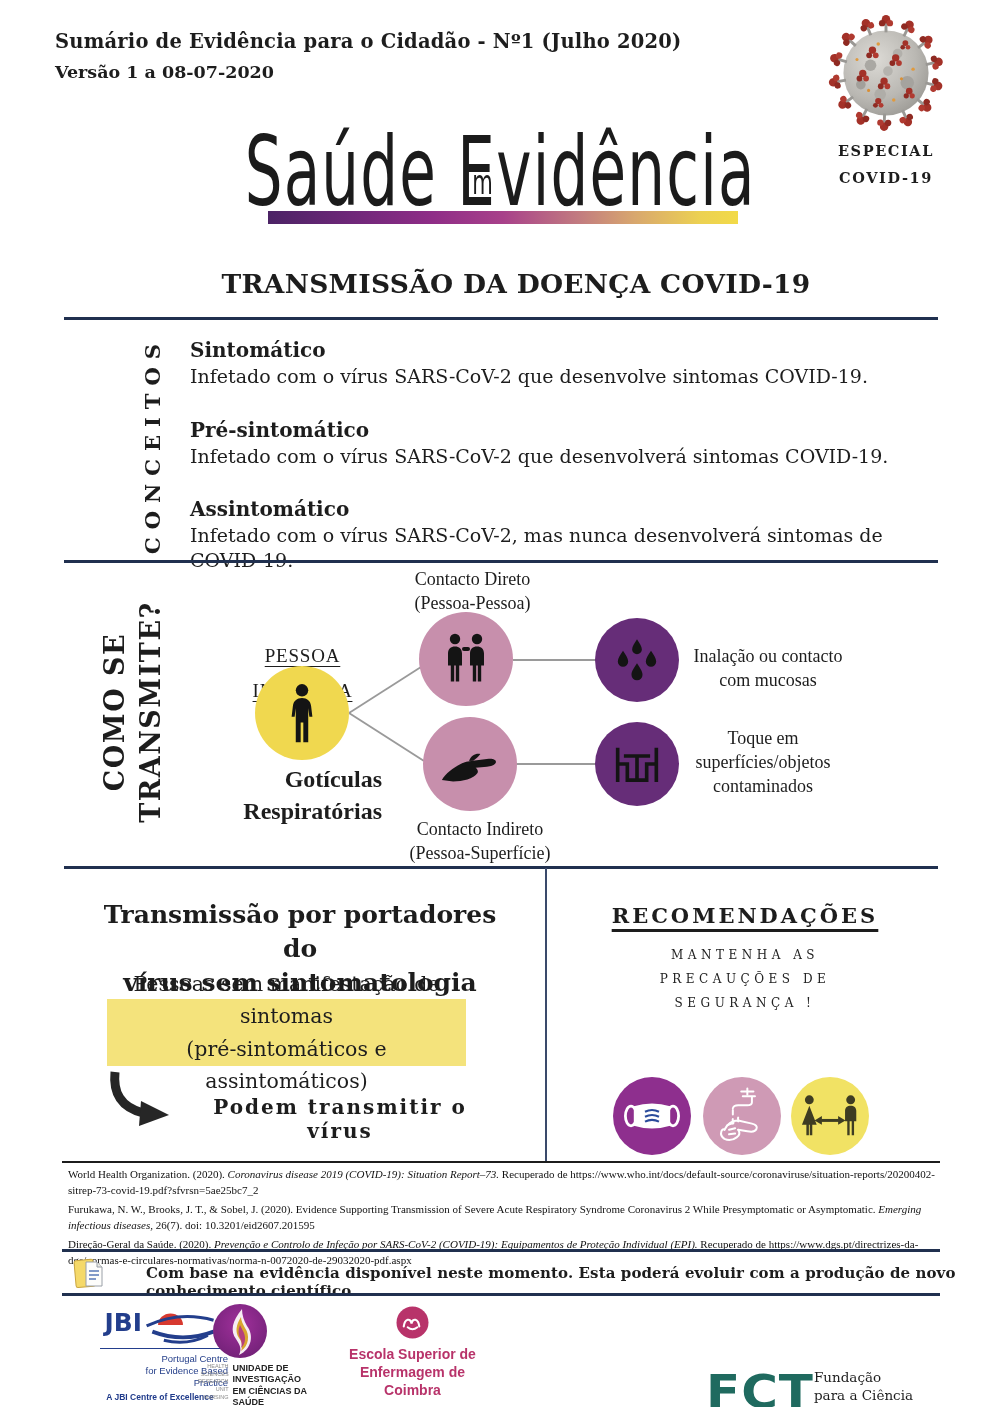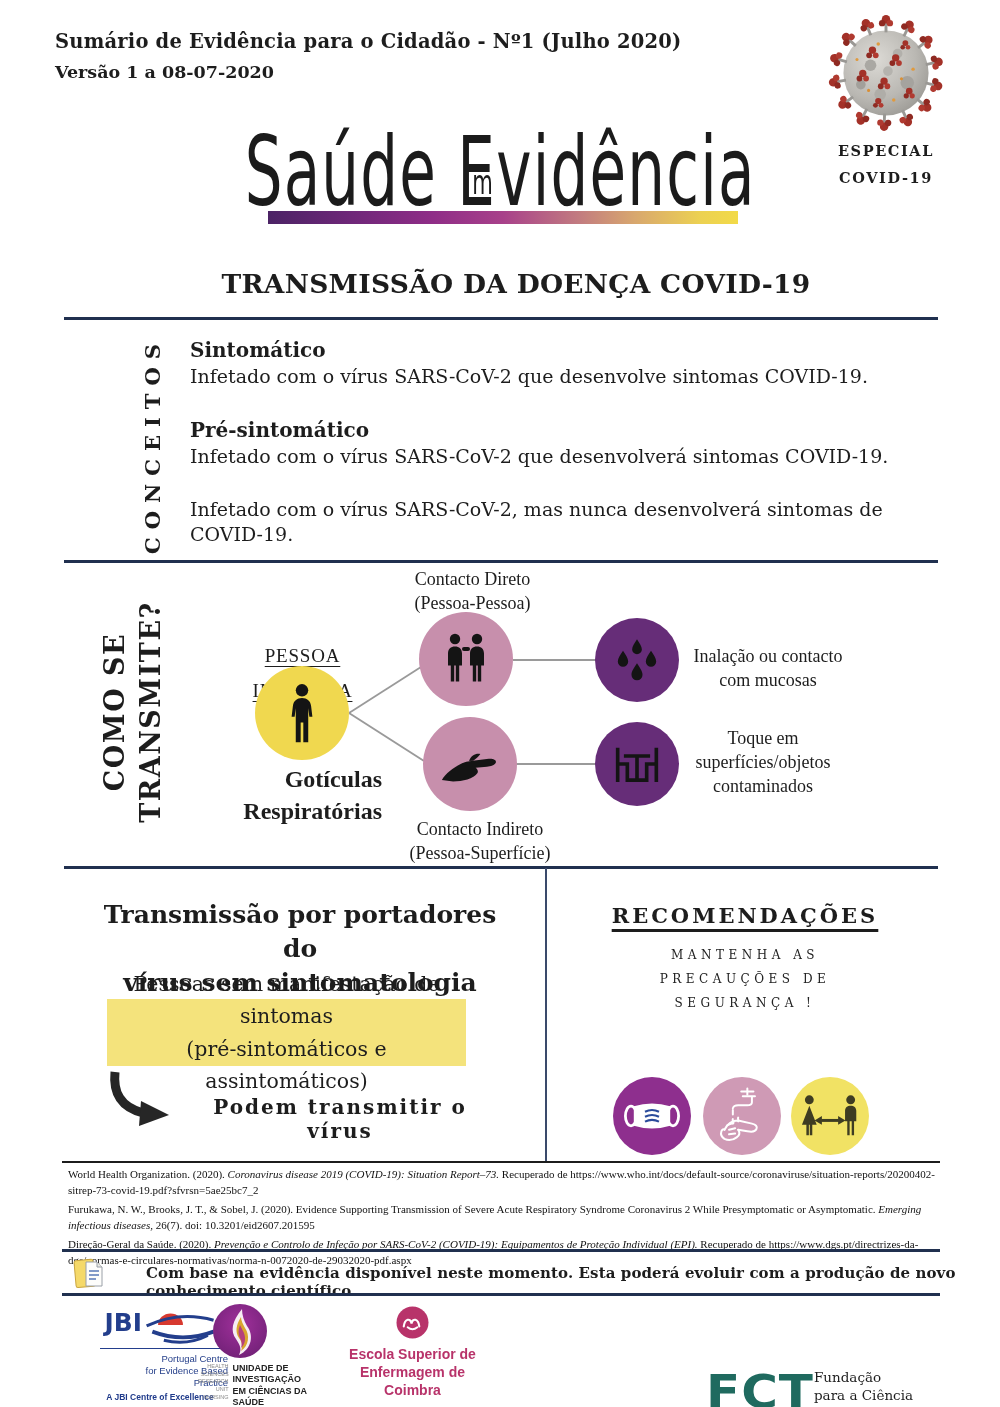--- a/index.html
+++ b/index.html
@@ -128,20 +128,21 @@
   <div class="abs" style="left:190px;top:338px;width:750px;">
     <div class="concept-block">
       <p class="concept-term">Sintomático</p>
       <p class="concept-def">Infetado com o vírus SARS-CoV-2 que desenvolve sintomas COVID-19.</p>
     </div>
     <div class="concept-block">
       <p class="concept-term">Pré-sintomático</p>
       <p class="concept-def">Infetado com o vírus SARS-CoV-2 que desenvolverá sintomas COVID-19.</p>
     </div>
     <div class="concept-block">
+      <p class="concept-term">Assintomático</p>
       <p class="concept-def">Infetado com o vírus SARS-CoV-2, mas nunca desenvolverá sintomas de COVID-19.</p>
     </div>
   </div>
   <div class="rule" style="top:560px;"></div>
 
   <div class="abs" style="left:0;top:565px;width:1000px;height:300px;">
 
     <div class="abs v-label pre" style="left:16px;top:108px;width:240px;height:78px;transform:rotate(-90deg);font-size:27px;letter-spacing:1.5px;line-height:1.35;">COMO SE
 TRANSMITE?</div>
 

